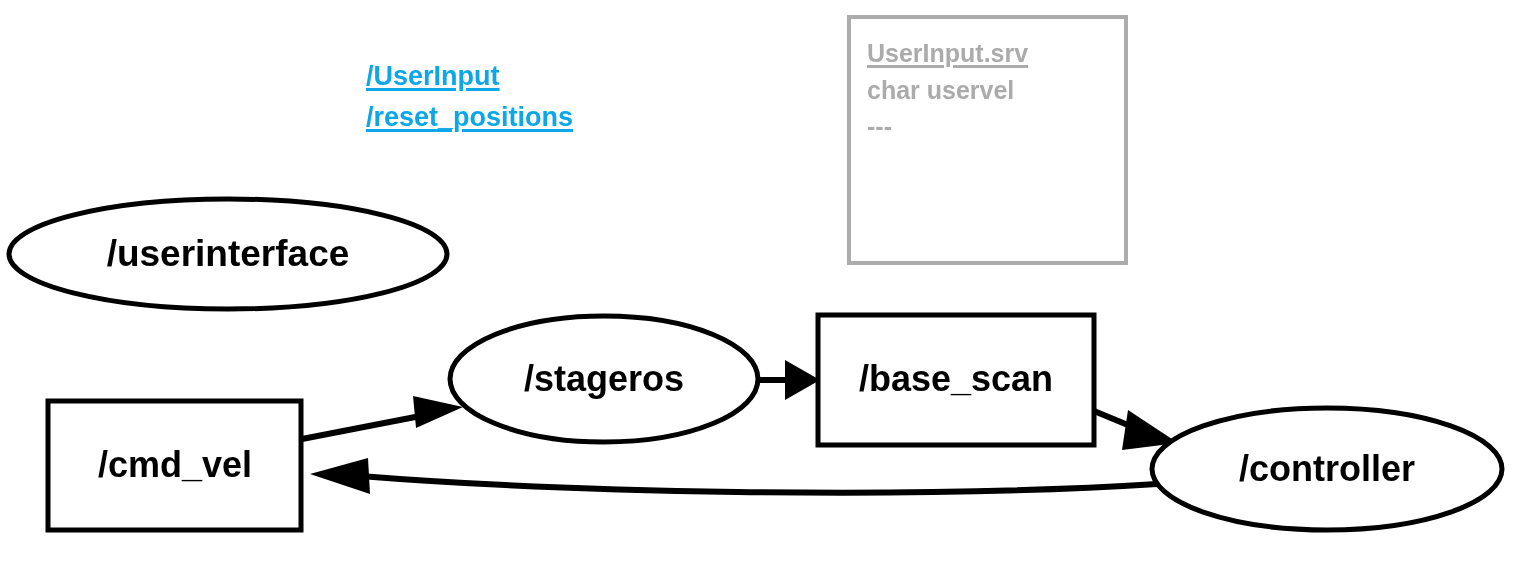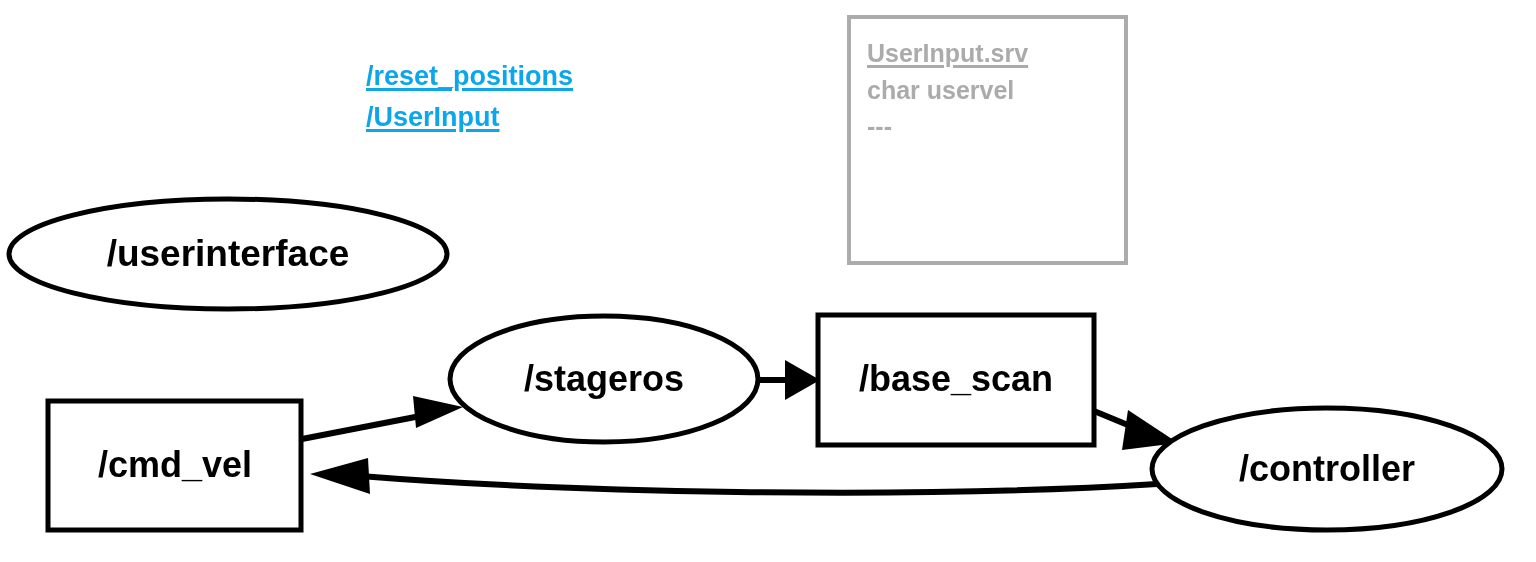--- a/index.html
+++ b/index.html
@@ -146,22 +146,22 @@
 
       <g>
         <rect x="48" y="401" width="253" height="129" fill="#ffffff" stroke="#000" stroke-width="5"></rect>
         <text class="node-label" x="175" y="467" font-size="36">/cmd_vel</text>
       </g>
 
     </g>
   </svg>
 
   <div class="srv-links">
+    <span class="srv-link">/UserInput</span>
     <span class="srv-link">/reset_positions</span>
-    <span class="srv-link">/UserInput</span>
   </div>
 
   <div class="srv-box">
     <div class="srv-box-inner">
       <span class="srv-line underlined">UserInput.srv</span>
       <span class="srv-line">char uservel</span>
       <span class="srv-line">---</span>
     </div>
   </div>
 

